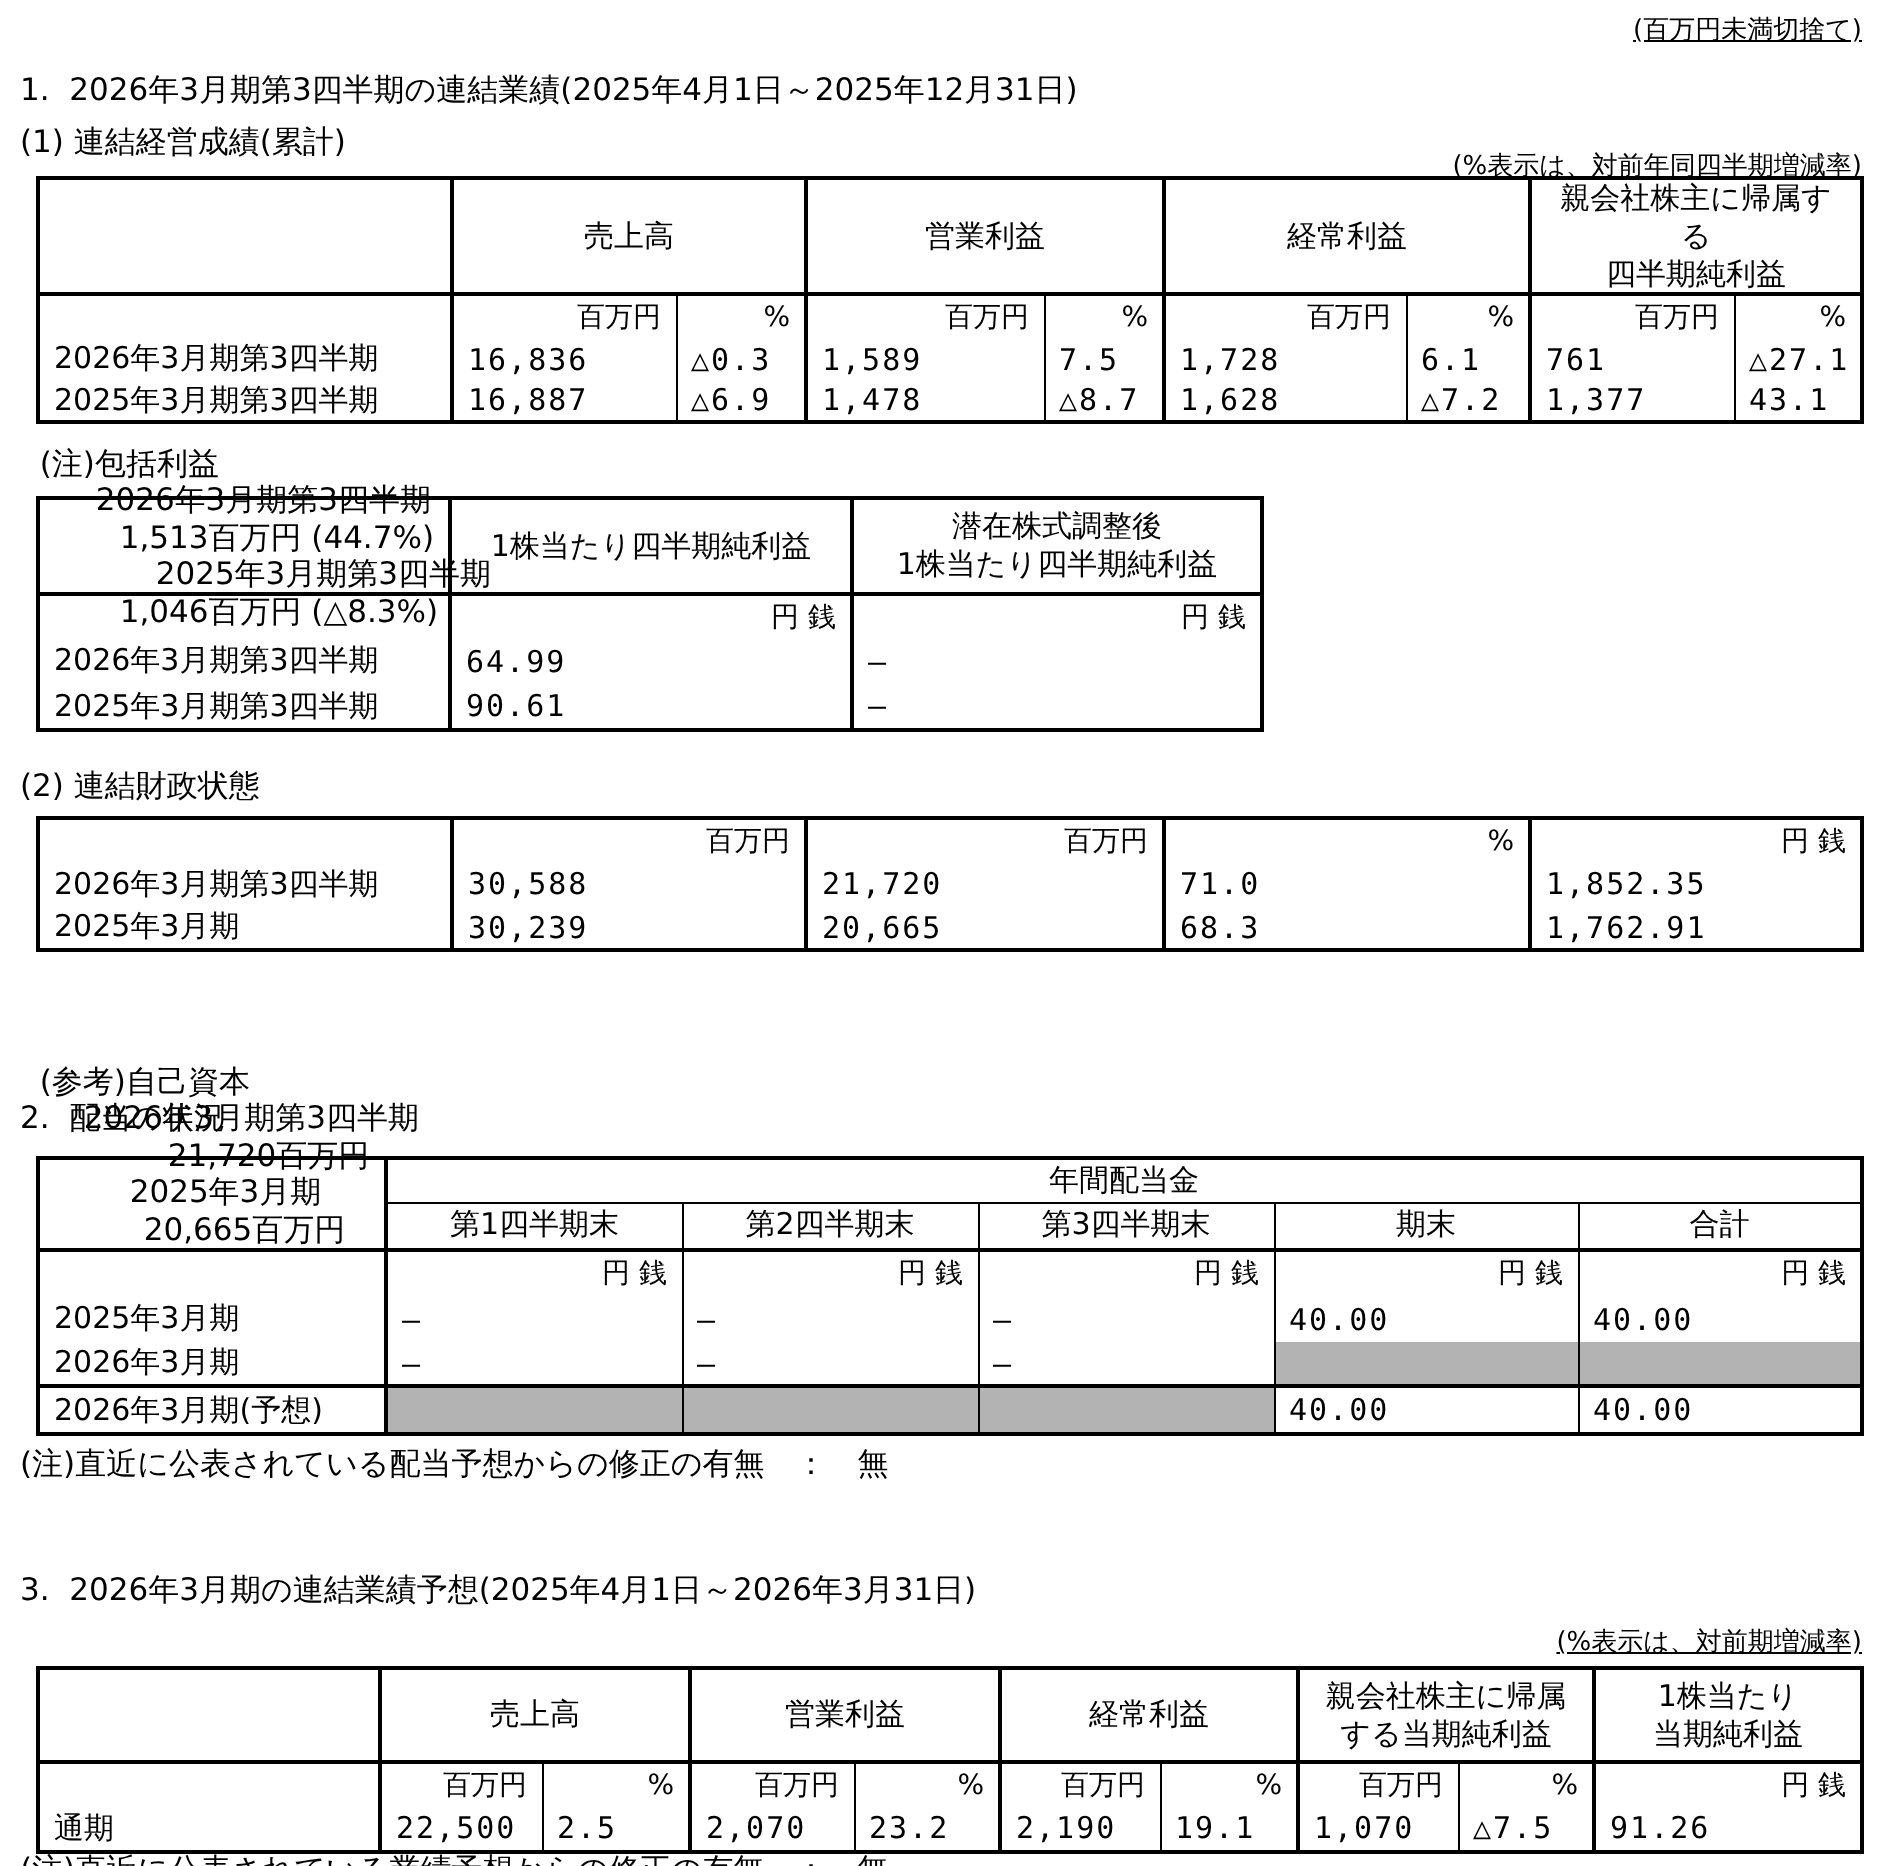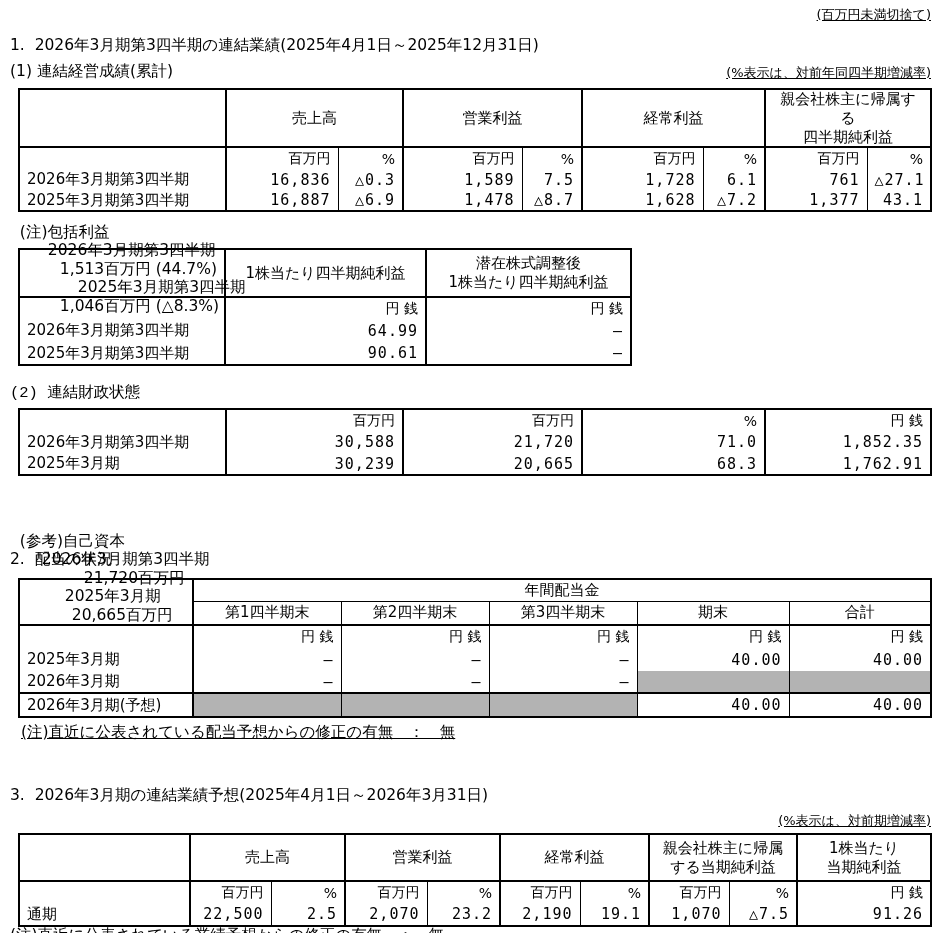--- a/index.html
+++ b/index.html
@@ -17,39 +17,39 @@
     border:2px solid #000;font-size:15px;
   }
   .t th,.t td{padding:0 7px;overflow:hidden;vertical-align:middle;}
   .t th{font-weight:normal;text-align:center;white-space:pre-line;line-height:1.25;font-size:15px;}
   .g{border-left:2px solid #000;}
   .s{border-left:1px solid #000;}
   .hb{border-bottom:2px solid #000;}
   .hb1{border-bottom:1px solid #000;}
   .tt{border-top:2px solid #000;}
   .num{
-    text-align:right;
+    text-align:left;
     font-family:"DejaVu Sans Mono","Liberation Mono",monospace;
     letter-spacing:1px;
   }
   .rt{text-align:right;}
   .u{font-size:14px;}
   .lab{text-align:left;padding-left:6px;white-space:nowrap;}
   .ctr{}
   .gray{background:#b3b3b3;}
   .seg{display:inline-block;}
 </style>
 </head>
 <body>
 
 <div class="rnote small" style="top:6px;">(百万円未満切捨て)</div>
 
 <div class="line" style="top:36px;left:10px;">1.  2026年3月期第3四半期の連結業績(2025年4月1日～2025年12月31日)</div>
 <div class="line" style="top:62px;left:10px;">(1) 連結経営成績(累計)</div>
-<div class="rnote small" style="top:64px;">(%表示は、対前年同四半期増減率)</div>
+<div class="rnote small" style="top:74px;">(%表示は、対前年同四半期増減率)</div>
 
 <table class="t" style="top:88px;left:18px;width:912px;">
   <colgroup>
     <col style="width:207px">
       <col style="width:112px">
       <col style="width:65px">
     <col style="width:119px">
       <col style="width:60px">
       <col style="width:121px">
     <col style="width:62px">
@@ -133,21 +133,21 @@
       <td class="g num">―</td>
     </tr>
     <tr style="height:23px">
       <td class="lab">2025年3月期第3四半期</td>
       <td class="g num">90.61</td>
       <td class="g num">―</td>
     </tr>
   </tbody>
 </table>
 
-<div class="line" style="top:384px;left:10px;font-family:Liberation Mono, monospace;">(2) 連結財政状態</div>
+<div class="line" style="top:384px;left:10px;">(2) 連結財政状態</div>
 
 <table class="t" style="top:408px;left:18px;width:912px;">
   <colgroup>
     <col style="width:207px">
       <col style="width:177px">
       <col style="width:179px">
     <col style="width:183px">
       <col style="width:166px">
   </colgroup>
   <tbody>
@@ -234,21 +234,21 @@
       <td class="lab tt">2026年3月期(予想)</td>
       <td class="g num tt gray"></td>
       <td class="s num tt gray"></td>
       <td class="s num tt gray"></td>
       <td class="s num tt">40.00</td>
       <td class="s num tt">40.00</td>
     </tr>
   </tbody>
 </table>
 
-<div class="line" style="top:723px;left:21px;text-decoration:underline;">(注)直近に公表されている配当予想からの修正の有無　：　無</div>
+<div class="line" style="top:723px;left:10px;">(注)直近に公表されている配当予想からの修正の有無　：　無</div>
 
 <div class="line" style="top:786px;left:10px;">3.  2026年3月期の連結業績予想(2025年4月1日～2026年3月31日)</div>
 <div class="rnote small" style="top:812px;">(%表示は、対前期増減率)</div>
 
 <table class="t" style="top:833px;left:18px;width:912px;">
   <colgroup>
     <col style="width:171px">
       <col style="width:81px">
       <col style="width:74px">
     <col style="width:82px">

